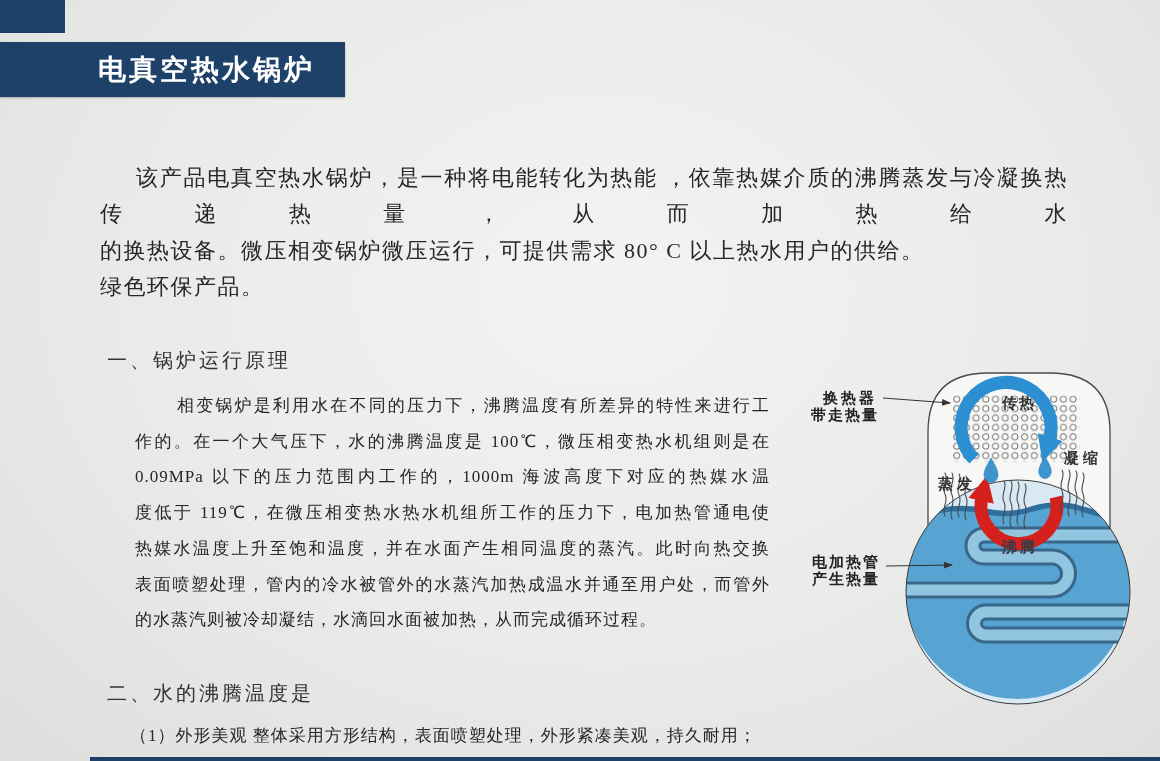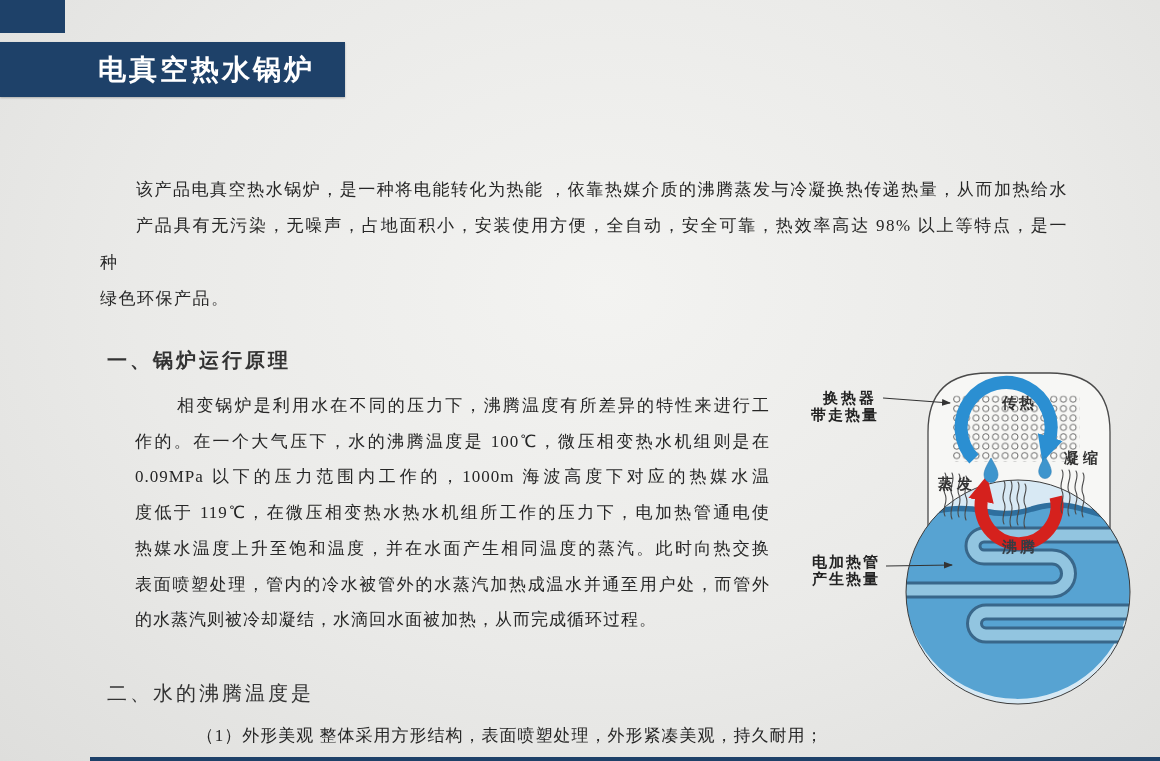--- a/index.html
+++ b/index.html
@@ -19,56 +19,56 @@
     padding-left:98px;color:#ffffff;font-size:28px;font-weight:bold;
     letter-spacing:3px;font-family:Liberation Sans, sans-serif;white-space:nowrap;
   }
   .textline{
     display:block;white-space:nowrap;
   }
   .jblock .textline{white-space:normal;text-align:justify;}
   .jblock .fill{text-align-last:justify;}
   .jblock .last{text-align-last:left;}
   #intro{
-    position:absolute;left:100px;top:172px;width:968px;
-    font-size:17px;line-height:36.3px;letter-spacing:1.5px;
+    position:absolute;left:100px;top:160px;width:968px;
+    font-size:22px;line-height:36.3px;letter-spacing:1.5px;
   }
   #intro .indent{text-indent:36px;}
   .sec-heading{
     position:absolute;left:107px;font-size:20px;letter-spacing:3px;color:#333;white-space:nowrap;
   }
-  #sec1-heading{top:347px;font-weight:bold;}
+  #sec1-heading{top:347px;}
   #sec2-heading{top:680px;}
   #sec1-body{
     position:absolute;left:135px;top:388px;width:635px;
     font-size:17px;line-height:35.7px;letter-spacing:1px;
   }
   #sec1-body .indent{text-indent:42px;}
   #sec2-item{
     position:absolute;left:130px;top:724px;width:760px;
-    font-size:17px;letter-spacing:1px;white-space:nowrap;text-align:center;
+    font-size:17px;letter-spacing:1px;white-space:nowrap;
   }
   #bottom-bar{position:absolute;left:90px;right:0;bottom:0;height:4px;}
   #diagram{position:absolute;left:805px;top:365px;}
   #diagram text{font-family:"Liberation Serif", serif;}
 </style>
 </head>
 <body>
 
 <div id="page">
 
   <div id="corner-block" class="navy"></div>
 
   <div id="title-banner" class="navy">
     <span>电真空热水锅炉</span>
   </div>
 
   <div id="intro" class="jblock">
     <span class="textline fill indent">该产品电真空热水锅炉，是一种将电能转化为热能 ，依靠热媒介质的沸腾蒸发与冷凝换热传递热量，从而加热给水</span>
-    <span class="textline fill indent">产品具有无污染，无噪声，占地面积小，安装使用方便，全自动，安全可靠，热效率高达 98% 以上等特点，是一种</span>
+    <span class="textline last">的换热设备。微压相变锅炉微压运行，可提供需求 80° C 以上热水用户的供给。</span>
     <span class="textline last">绿色环保产品。</span>
   </div>
 
   <div id="sec1-heading" class="sec-heading">一、锅炉运行原理</div>
 
   <div id="sec1-body" class="jblock">
     <span class="textline fill indent">相变锅炉是利用水在不同的压力下，沸腾温度有所差异的特性来进行工</span>
     <span class="textline fill">作的。在一个大气压下，水的沸腾温度是 100℃，微压相变热水机组则是在</span>
     <span class="textline fill">0.09MPa 以下的压力范围内工作的，1000m 海波高度下对应的热媒水温</span>
     <span class="textline fill">度低于 119℃，在微压相变热水热水机组所工作的压力下，电加热管通电使</span>

